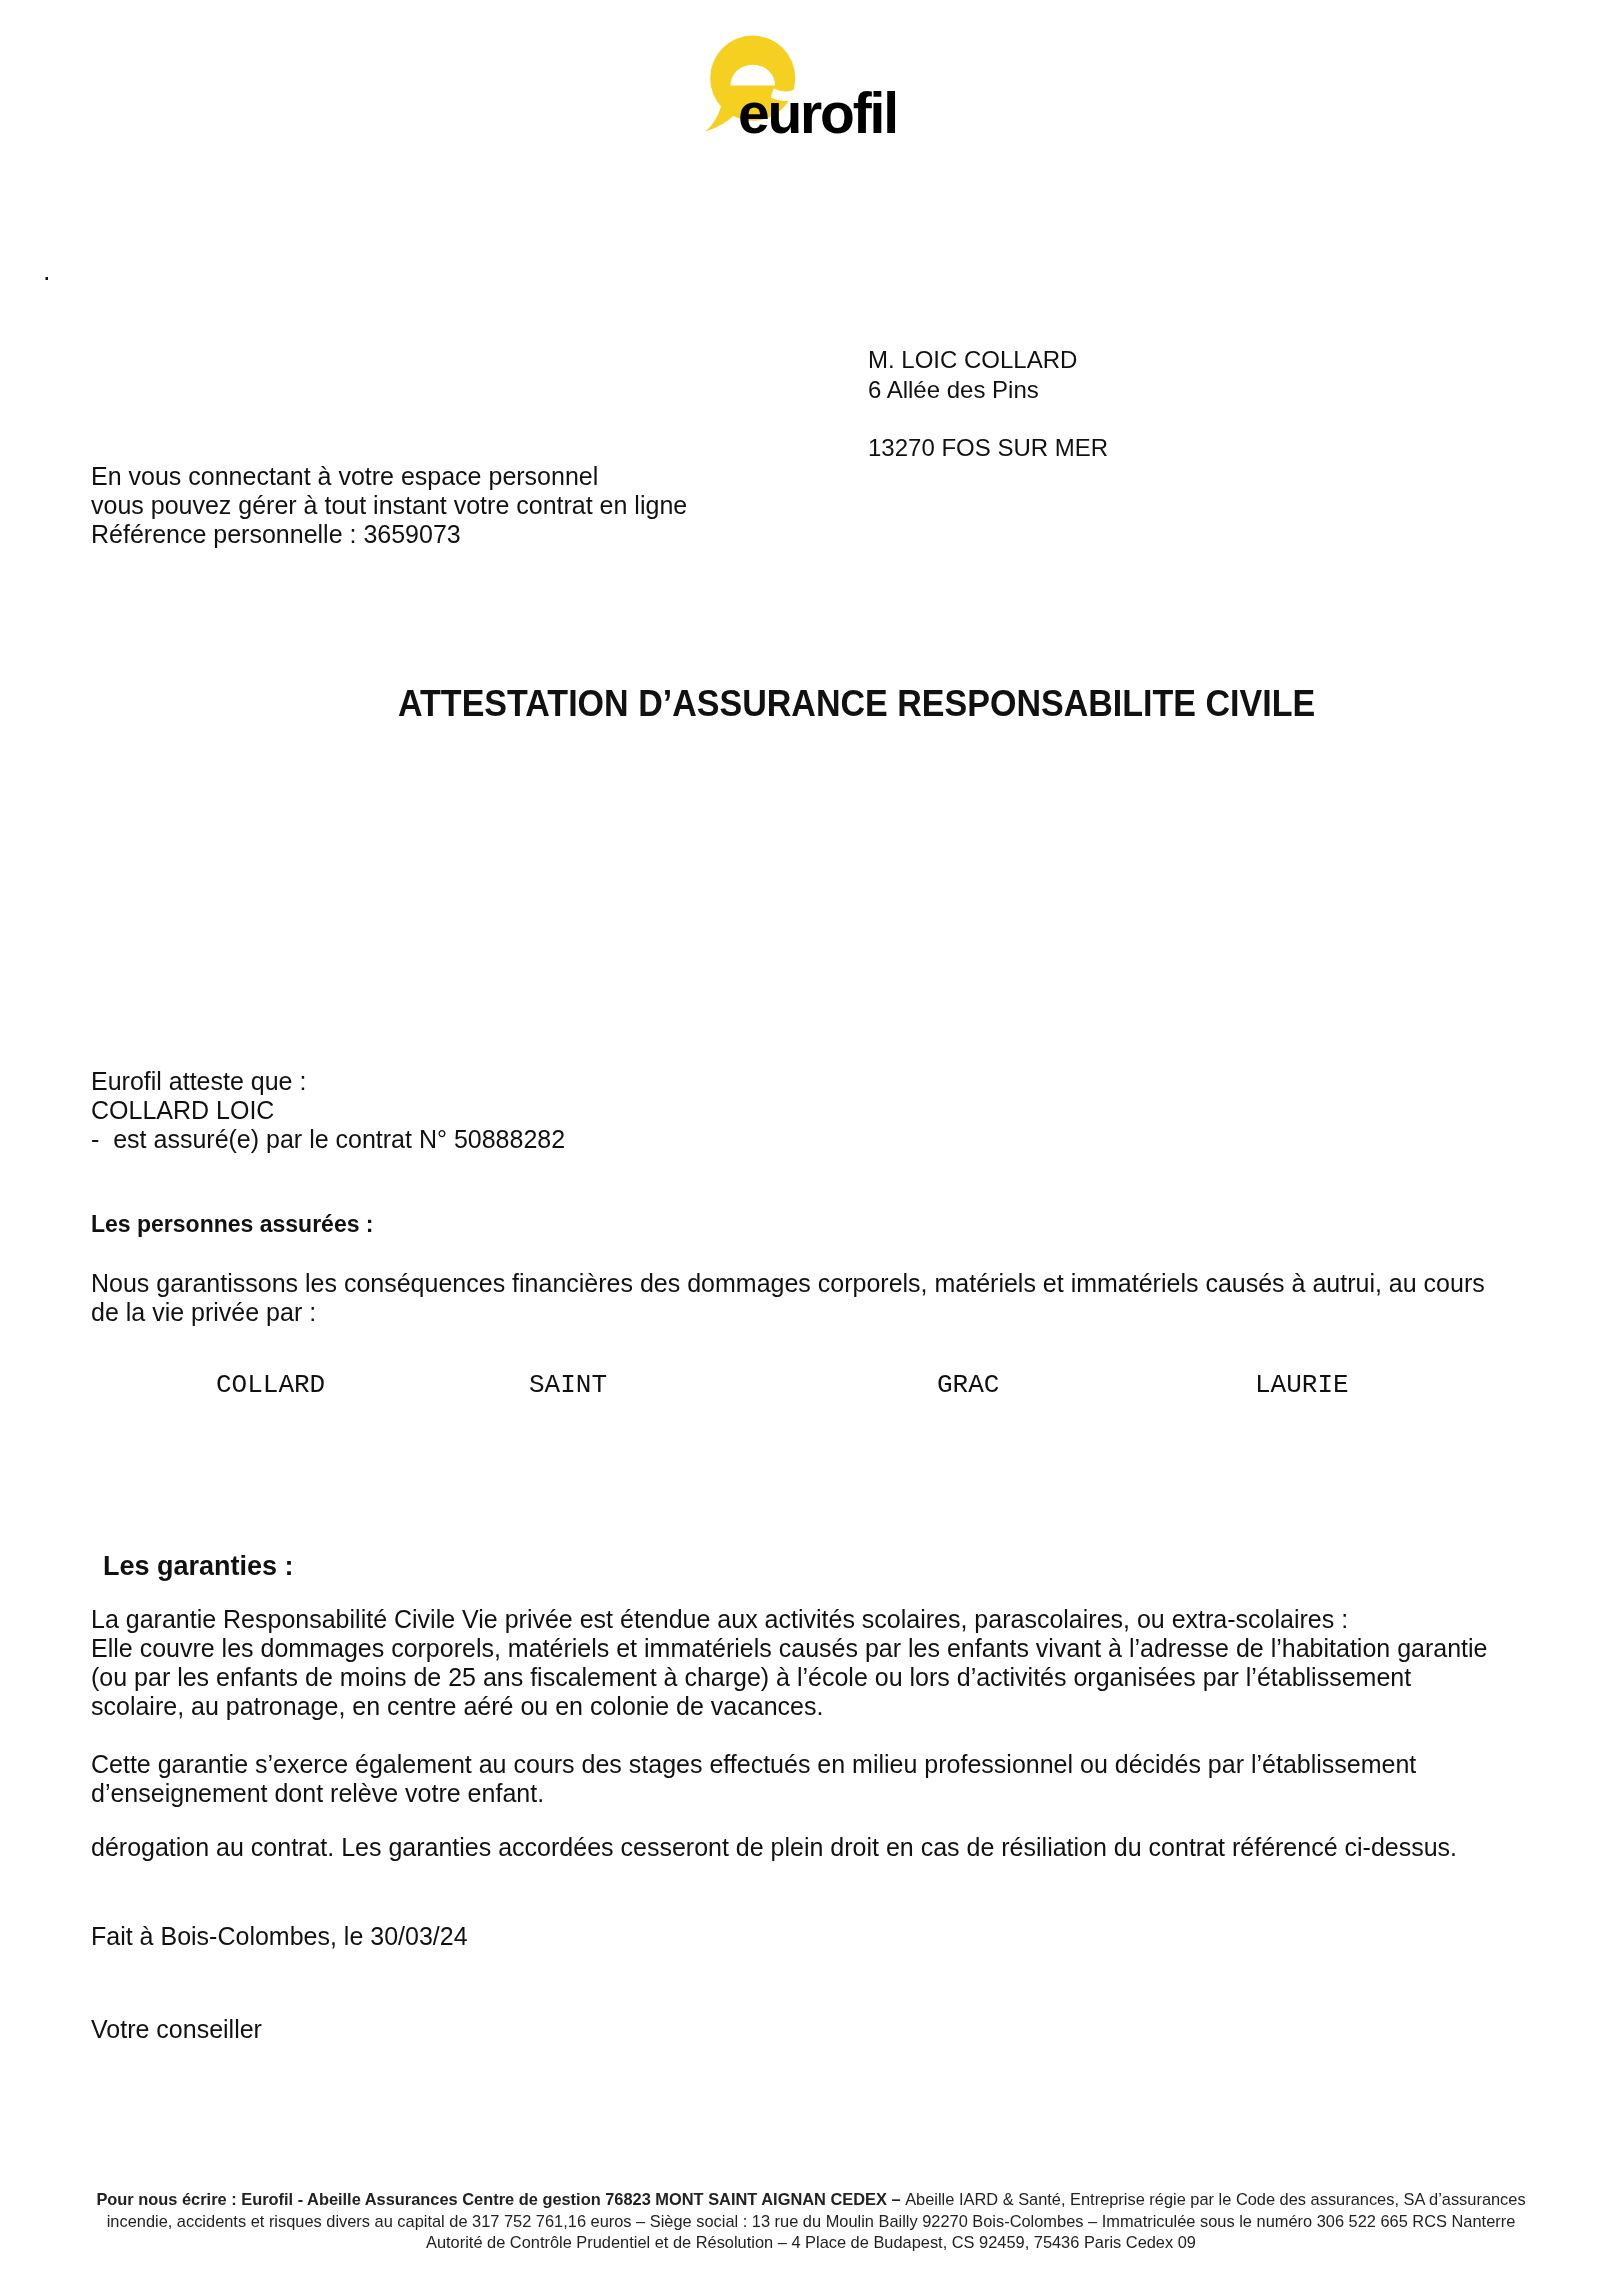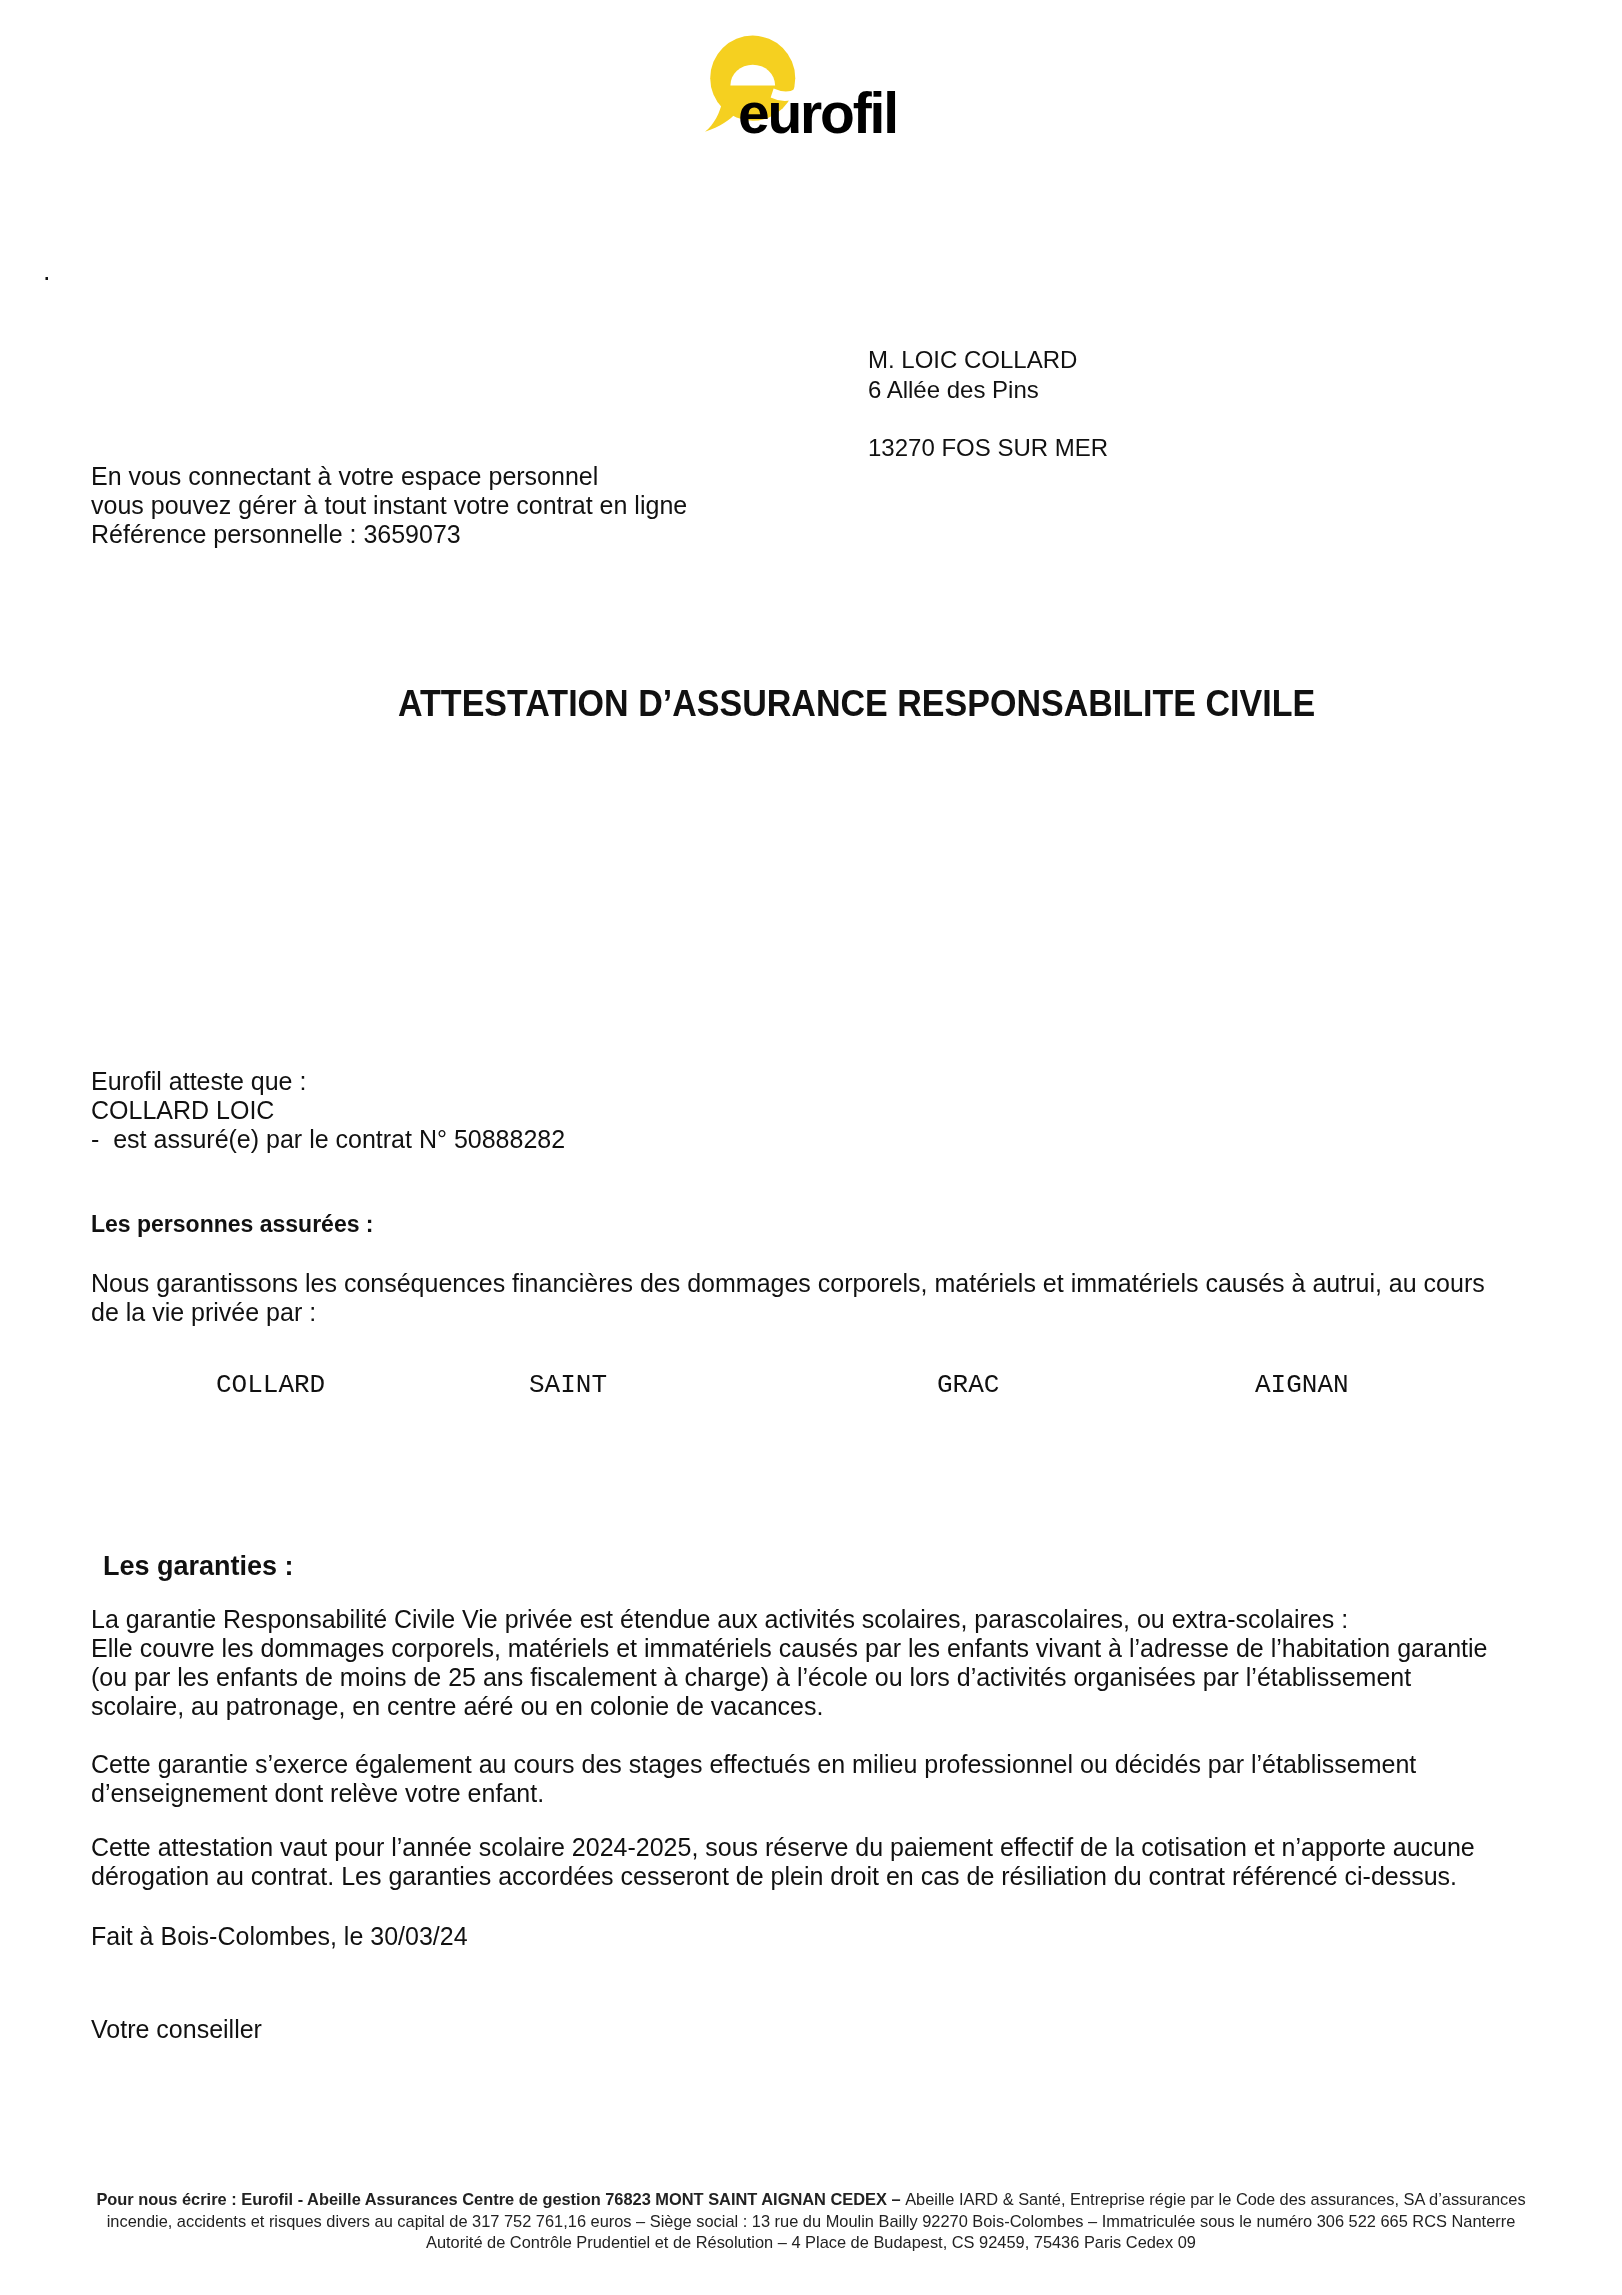--- a/index.html
+++ b/index.html
@@ -123,39 +123,38 @@
   <div class="abs insured-heading line">Les personnes assurées :</div>
   <div class="abs insured-intro body-text">
     <div class="line">Nous garantissons les conséquences financières des dommages corporels, matériels et immatériels causés à autrui, au cours</div>
     <div class="line">de la vie privée par :</div>
   </div>
 
   <div class="abs names-row">
     <span class="name-0">COLLARD</span>
     <span class="name-1">SAINT</span>
     <span class="name-2">GRAC</span>
-    <span class="name-3">AIGNAN</span>
+    <span class="name-3">LAURIE</span>
   </div>
 
   <div class="abs guarantees-heading line">Les garanties :</div>
 
   <div class="abs para-1 body-text">
     <div class="line">La garantie Responsabilité Civile Vie privée est étendue aux activités scolaires, parascolaires, ou extra-scolaires :</div>
     <div class="line">Elle couvre les dommages corporels, matériels et immatériels causés par les enfants vivant à l’adresse de l’habitation garantie</div>
     <div class="line">(ou par les enfants de moins de 25 ans fiscalement à charge) à l’école ou lors d’activités organisées par l’établissement</div>
     <div class="line">scolaire, au patronage, en centre aéré ou en colonie de vacances.</div>
   </div>
 
   <div class="abs para-2 body-text">
     <div class="line">Cette garantie s’exerce également au cours des stages effectués en milieu professionnel ou décidés par l’établissement</div>
     <div class="line">d’enseignement dont relève votre enfant.</div>
   </div>
 
   <div class="abs para-3 body-text">
-    <div class="line">Cette attestation vaut pour l’année scolaire 2024-2025, sous réserve du paiement effectif de la cotisation et n’apporte aucune</div>
     <div class="line">dérogation au contrat. Les garanties accordées cesseront de plein droit en cas de résiliation du contrat référencé ci-dessus.</div>
   </div>
 
   <div class="abs issued body-text line">Fait à Bois-Colombes, le 30/03/24</div>
   <div class="abs advisor body-text line">Votre conseiller</div>
 
   <div class="abs footer">
     <div class="line">
       <span class="bold">Pour nous écrire : Eurofil - Abeille Assurances Centre de gestion 76823 MONT SAINT AIGNAN CEDEX – </span><span>Abeille IARD &amp; Santé, Entreprise régie par le Code des assurances, SA d’assurances</span>
     </div>

